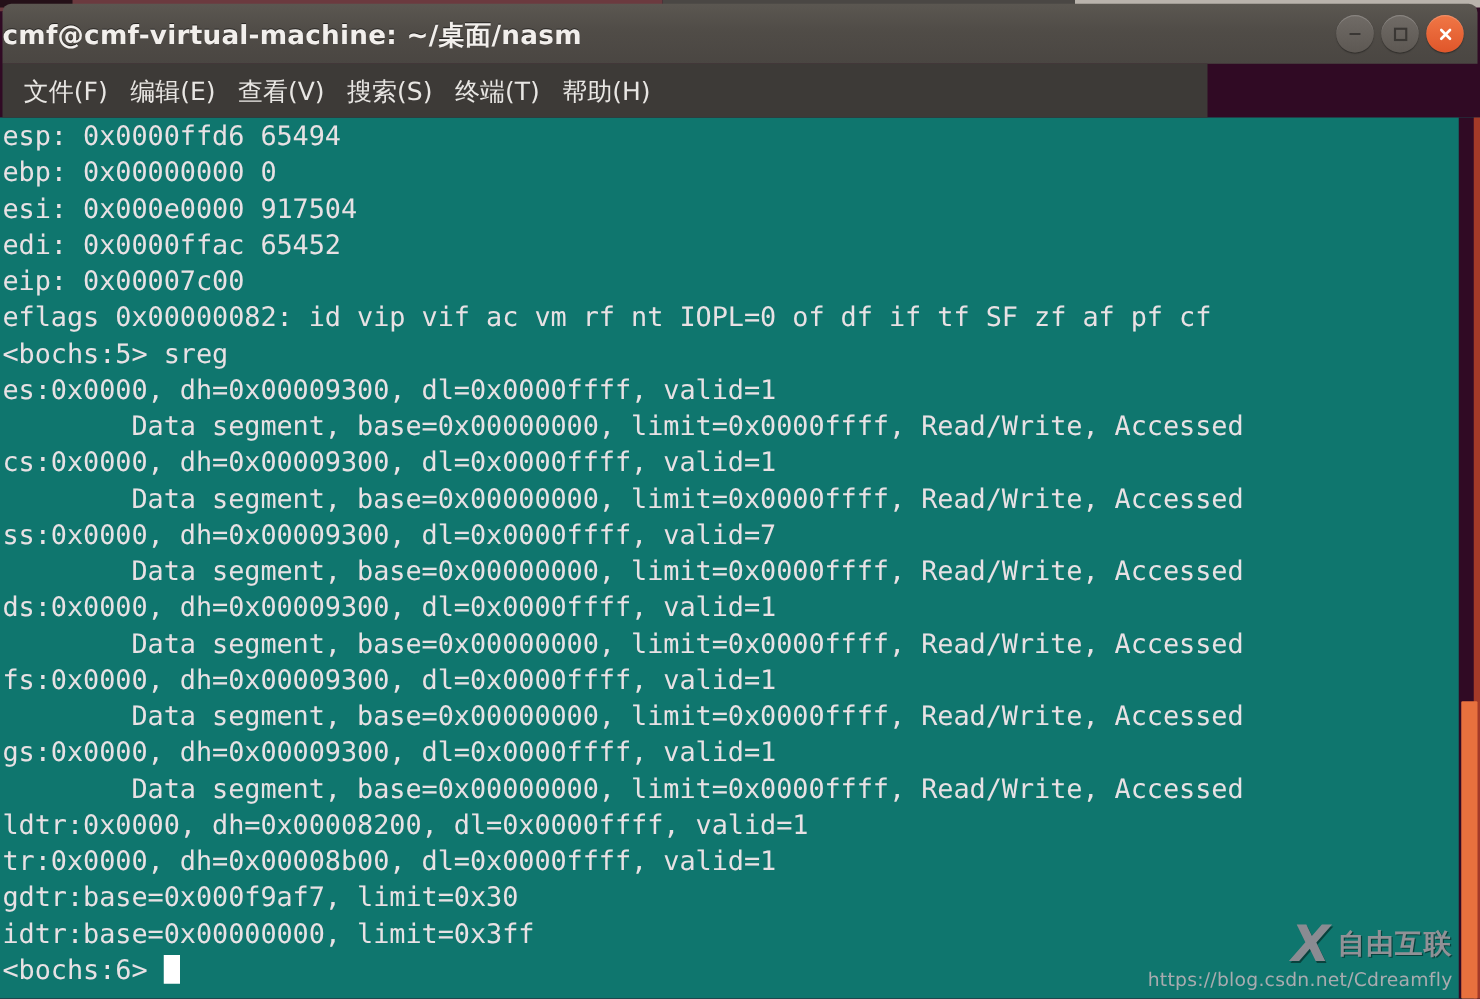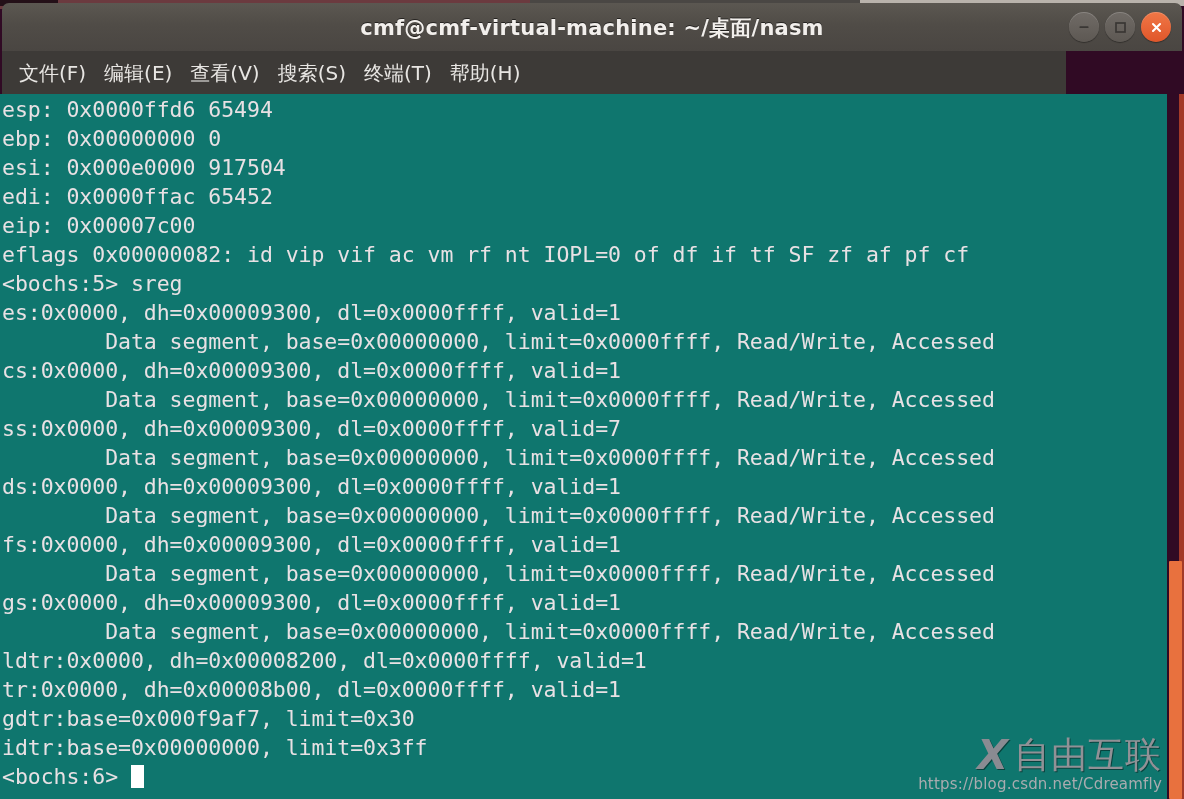--- a/index.html
+++ b/index.html
@@ -61,21 +61,21 @@
     height: 48px;
     background: linear-gradient(to bottom, #5b5751 0%, #504c47 45%, #4a4642 100%);
     border-top-left-radius: 7px;
     border-top-right-radius: 7px;
     z-index: 5;
   }
   .title-text {
     position: absolute;
     left: 0; right: 0;
     top: 11px;
-    text-align: center;
+    text-align: left;
     color: #f2efec;
     font-size: 21px;
     font-weight: bold;
     font-family: "DejaVu Sans", sans-serif;
     letter-spacing: 0.2px;
     text-shadow: 0 -1px 0 rgba(0,0,0,0.55);
     user-select: none;
   }
 
   .wincontrols {
@@ -99,21 +99,21 @@
   }
   .wbtn.close {
     background: linear-gradient(to bottom, #f07746 0%, #e0562a 100%);
   }
   .wbtn svg { display: block; }
 
   
   .menubar {
     position: absolute;
     left: 2px; top: 51px;
-    width: 1064px;
+    width: 964px;
     height: 43px;
     background: #3d3a37;
     z-index: 5;
     display: flex;
     align-items: center;
     padding-left: 8px;
     box-sizing: border-box;
   }
   .menu-item {
     color: #e8e6e3;
@@ -205,22 +205,22 @@
   .wm-x {
     font-size: 40px;
     font-weight: bold;
     font-style: italic;
     color: #9c8f97;
     line-height: 0.85;
     font-family: "DejaVu Sans", sans-serif;
     text-shadow: 1px 1px 0 rgba(0,0,0,0.5);
   }
   .wm-cn {
-    font-size: 36px;
-    font-weight: normal;
+    font-size: 22px;
+    font-weight: bold;
     color: #a3959c;
     letter-spacing: 1px;
     font-family: "DejaVu Sans", sans-serif;
     line-height: 1;
     text-shadow: 1px 1px 0 rgba(0,0,0,0.5);
   }
   .wm-url {
     font-size: 15px;
     color: #bfb3b9;
     font-family: "DejaVu Sans", sans-serif;

